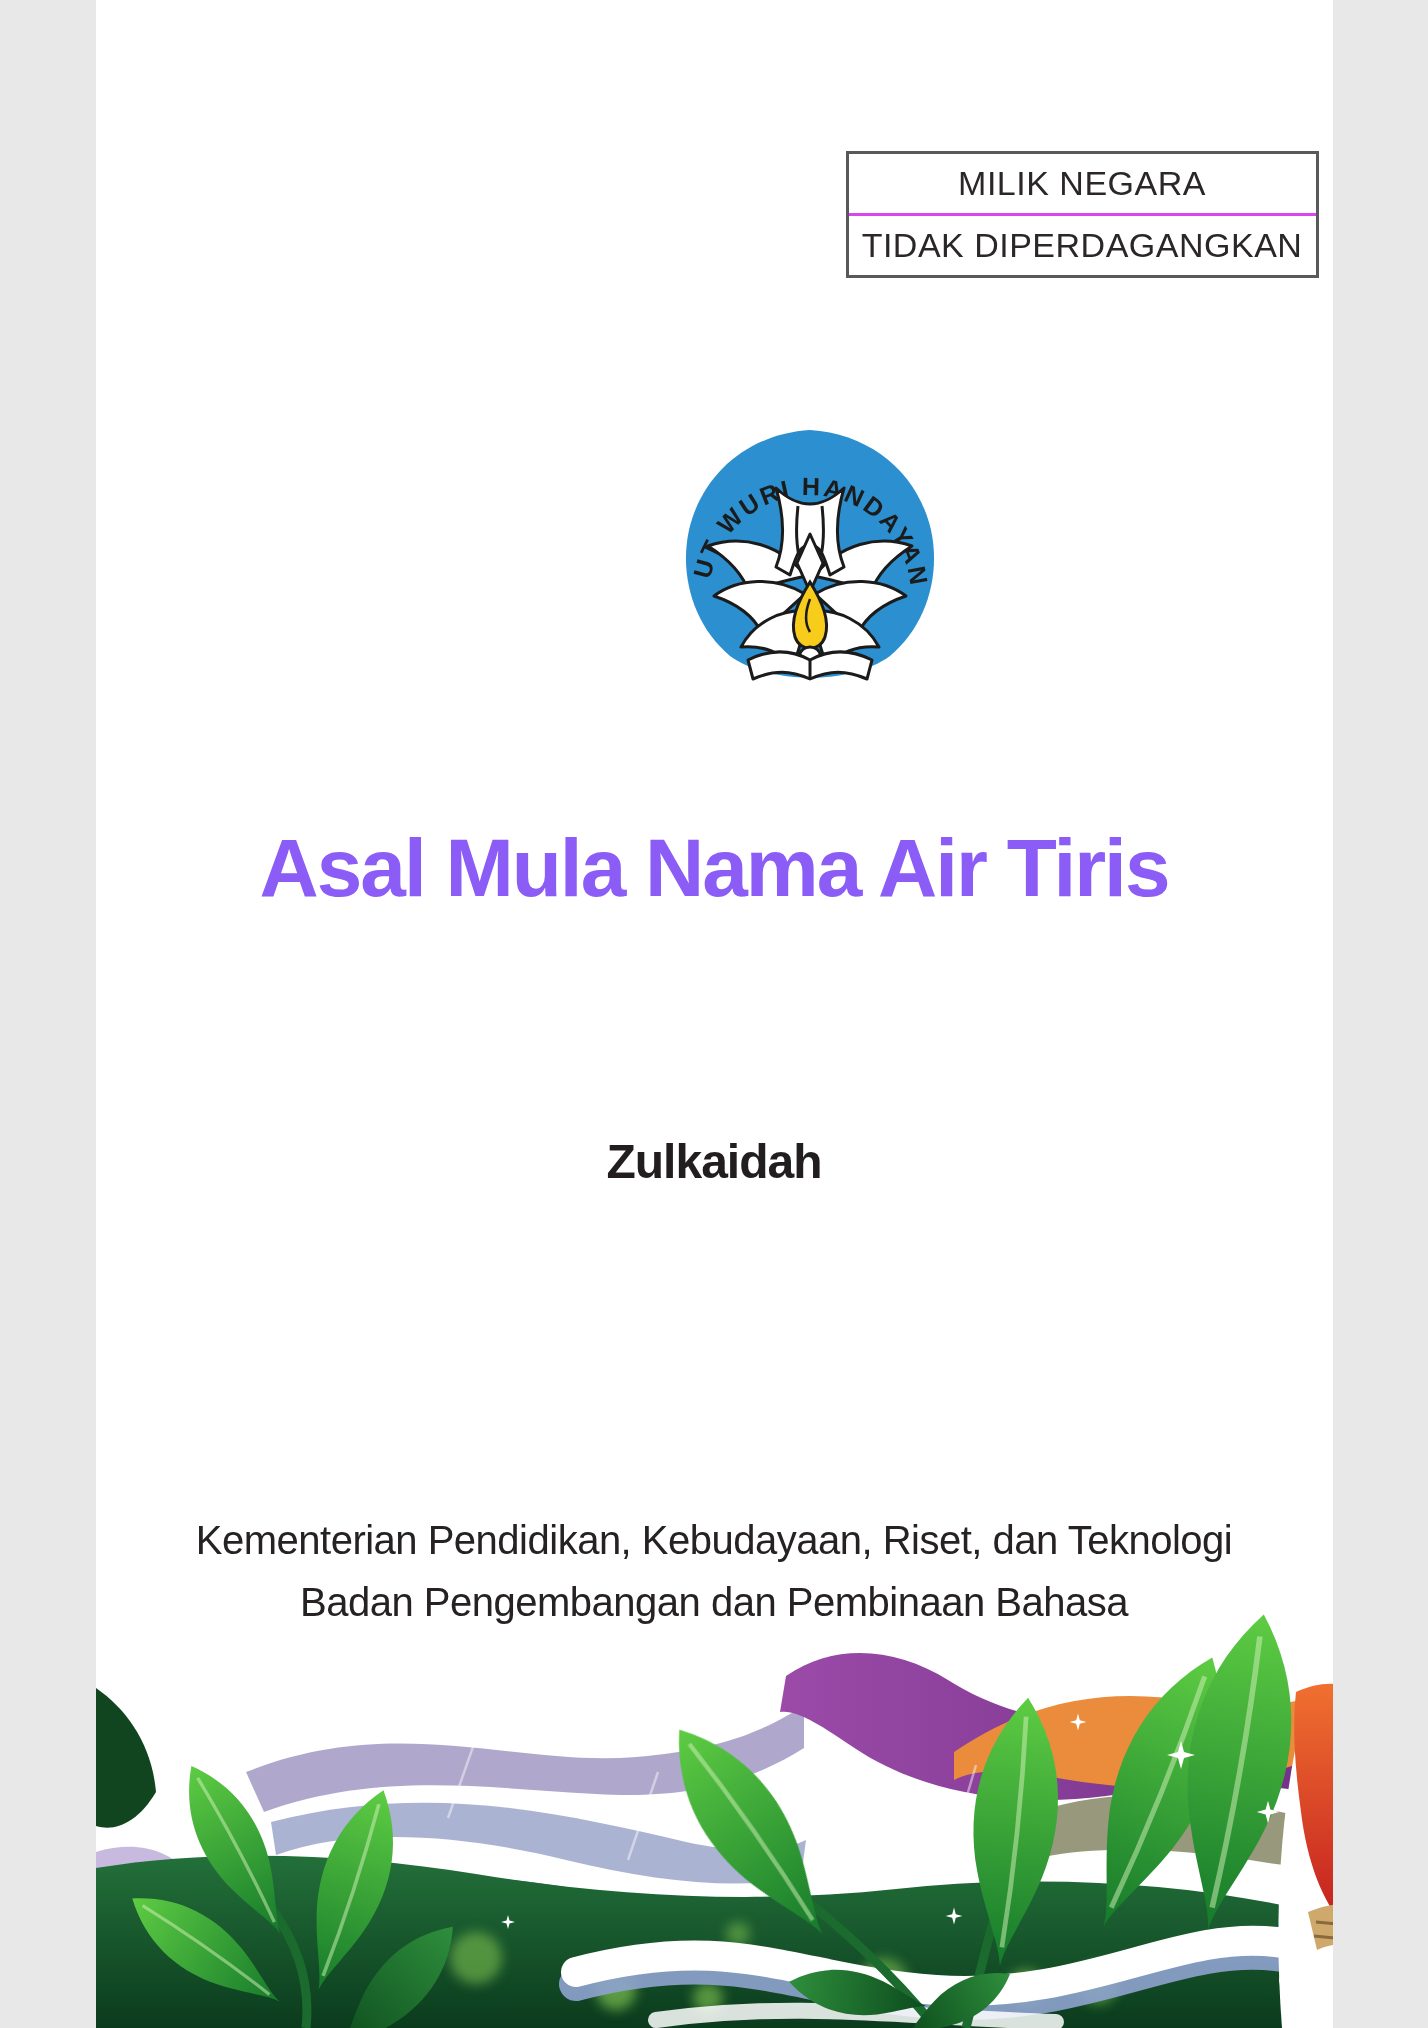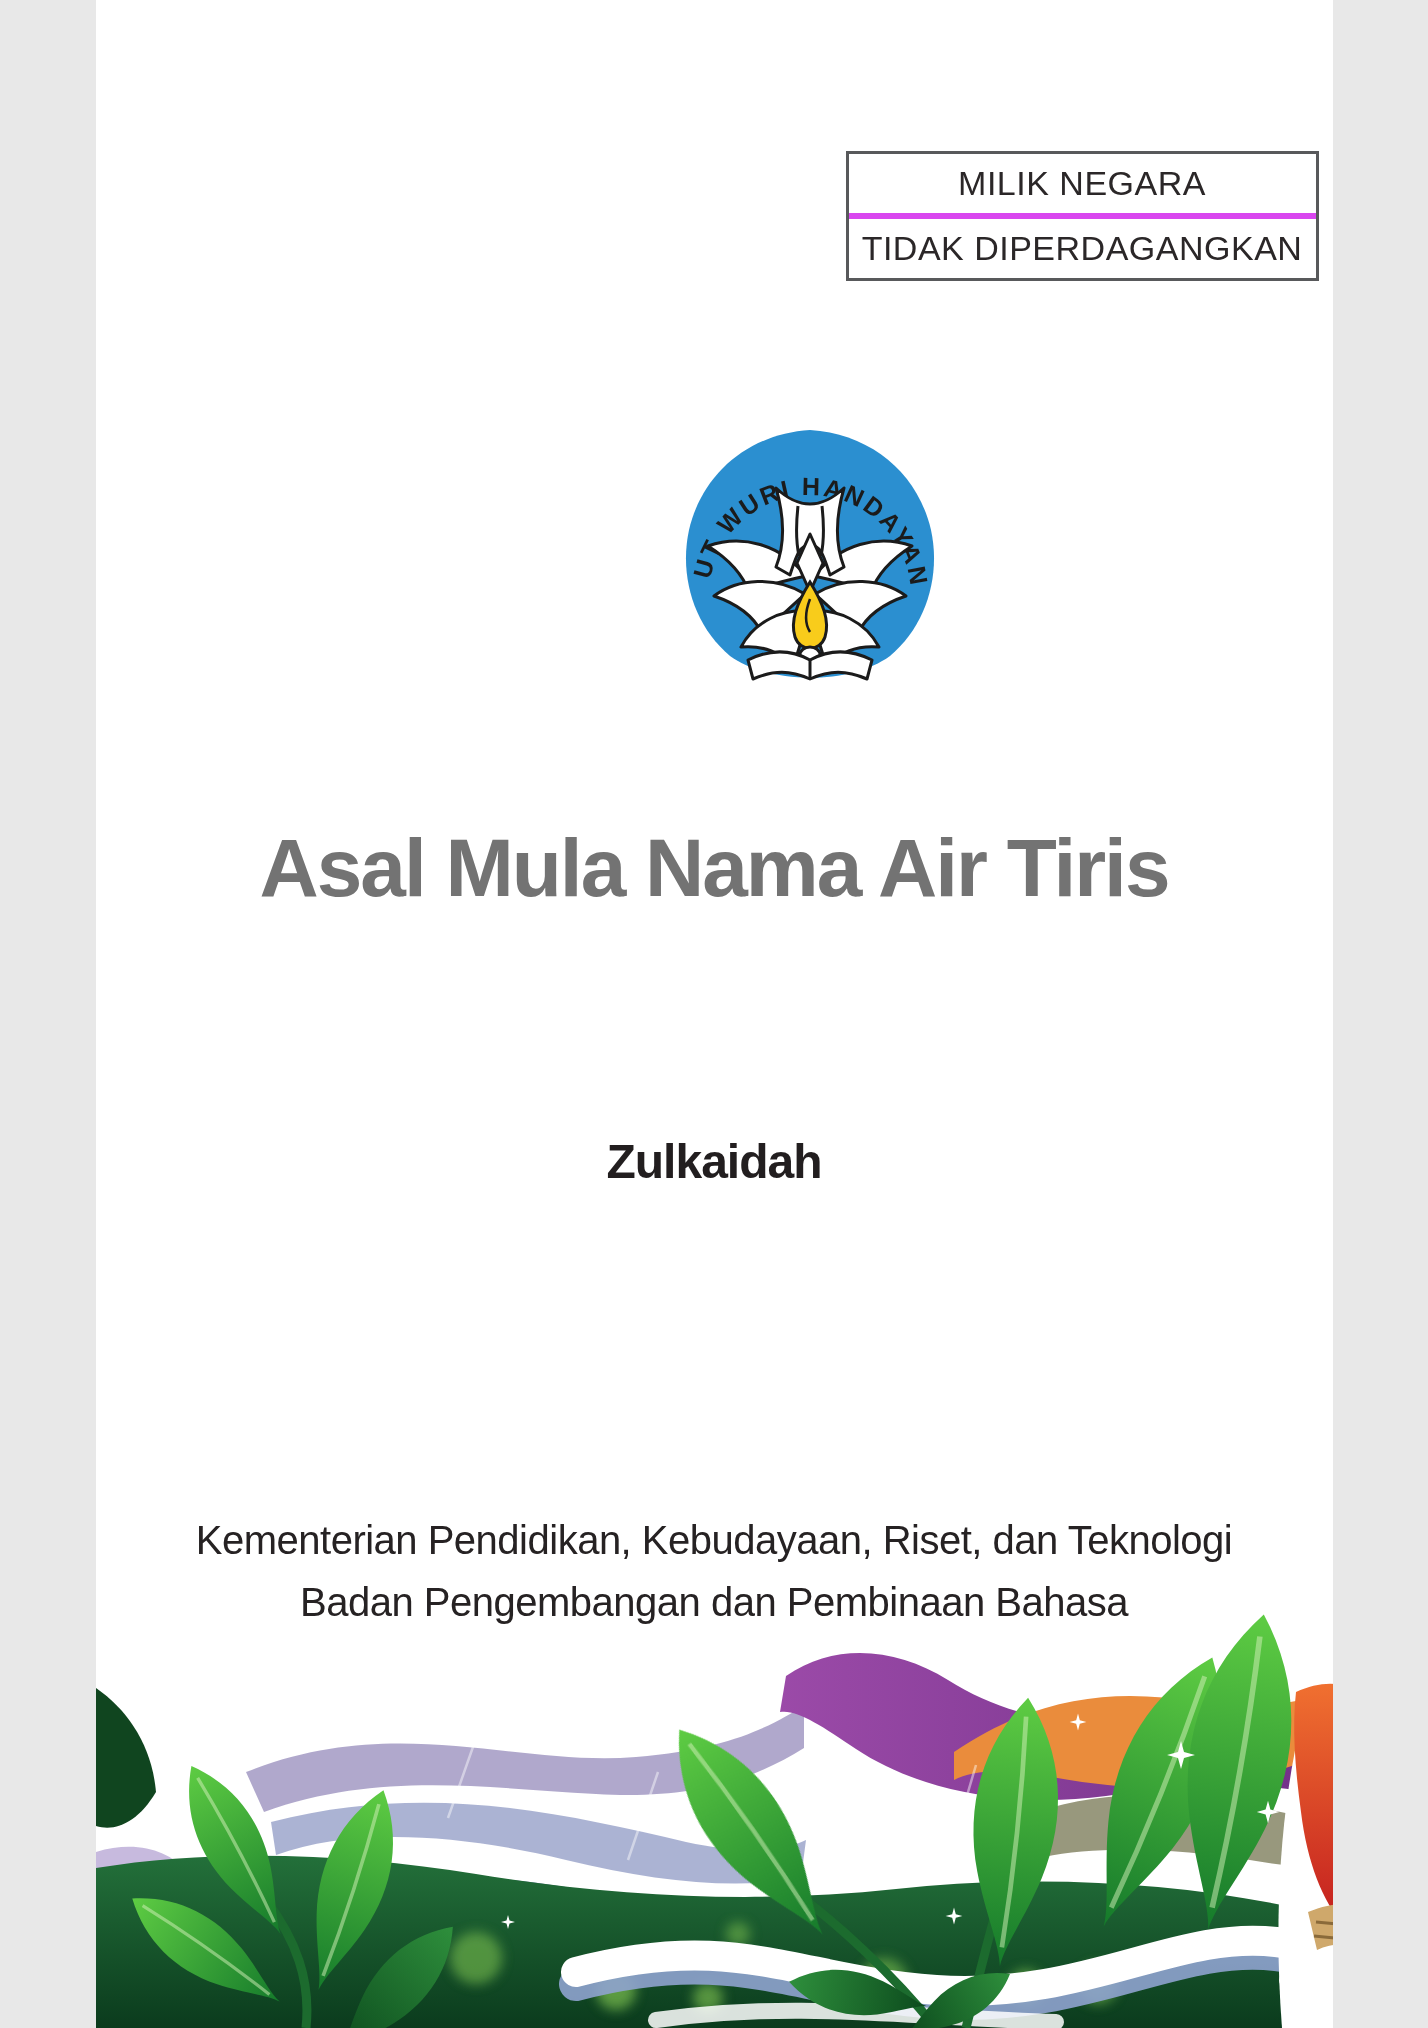--- a/index.html
+++ b/index.html
@@ -18,29 +18,29 @@
     border:3px solid #58595b;
     box-sizing:border-box;
     background:#fff;
   }
   .notice-cell{
     height:59px;line-height:59px;
     text-align:center;
     font-size:34px;letter-spacing:.5px;
     color:#2b2728;
   }
-  .notice-cell + .notice-cell{border-top:6px solid #d946ef;}
+  .notice-cell + .notice-cell{border-top:3px solid #d946ef;}
   
   .logo{position:absolute;left:584px;top:424px;width:260px;height:266px;}
   
   .title{
     position:absolute;left:0;top:818px;width:100%;
     text-align:center;
     font-size:82px;font-weight:bold;letter-spacing:-2px;
-    color:#737373;
+    color:#8b5cf6;
     line-height:100px;
   }
   .author{
     position:absolute;left:0;top:1116px;width:100%;
     text-align:center;
     font-size:48px;font-weight:bold;letter-spacing:-1px;
     color:#221e1f;line-height:92px;
   }
   .publisher{
     position:absolute;left:0;top:1509px;width:100%;

